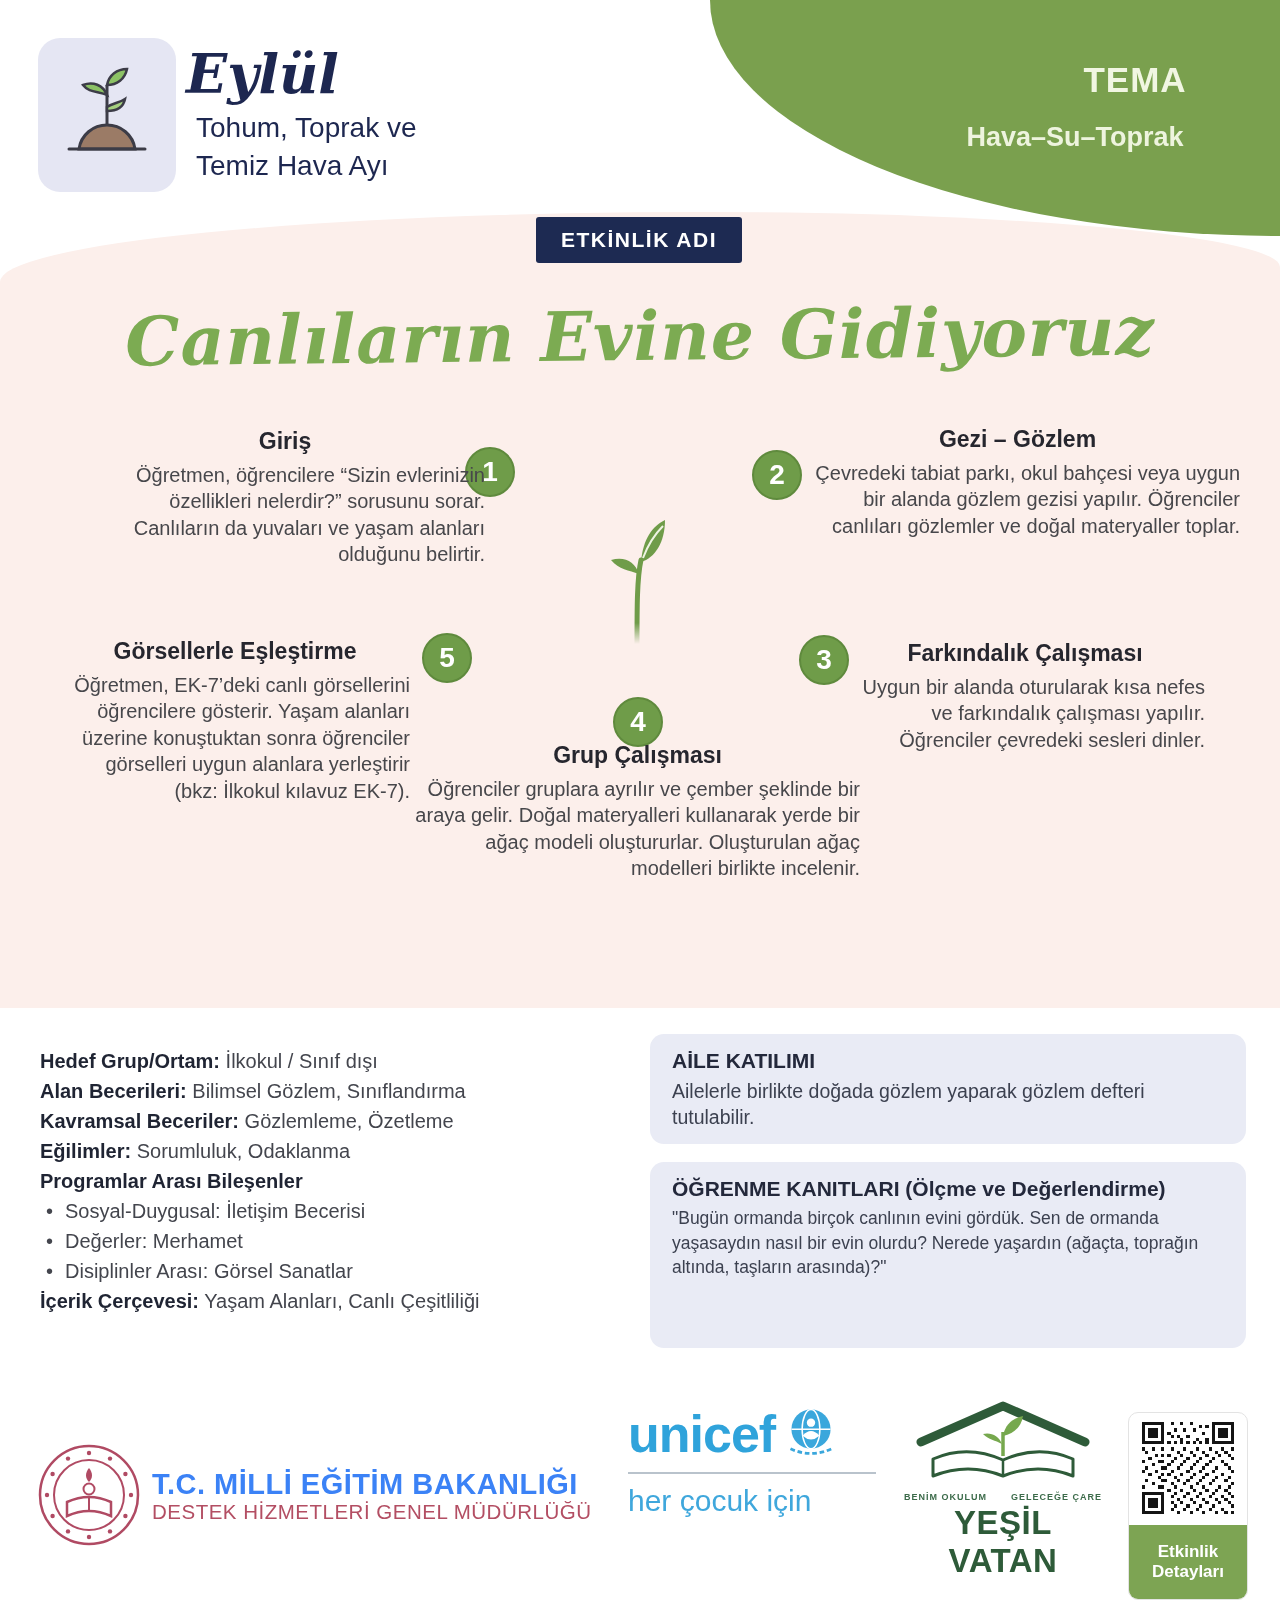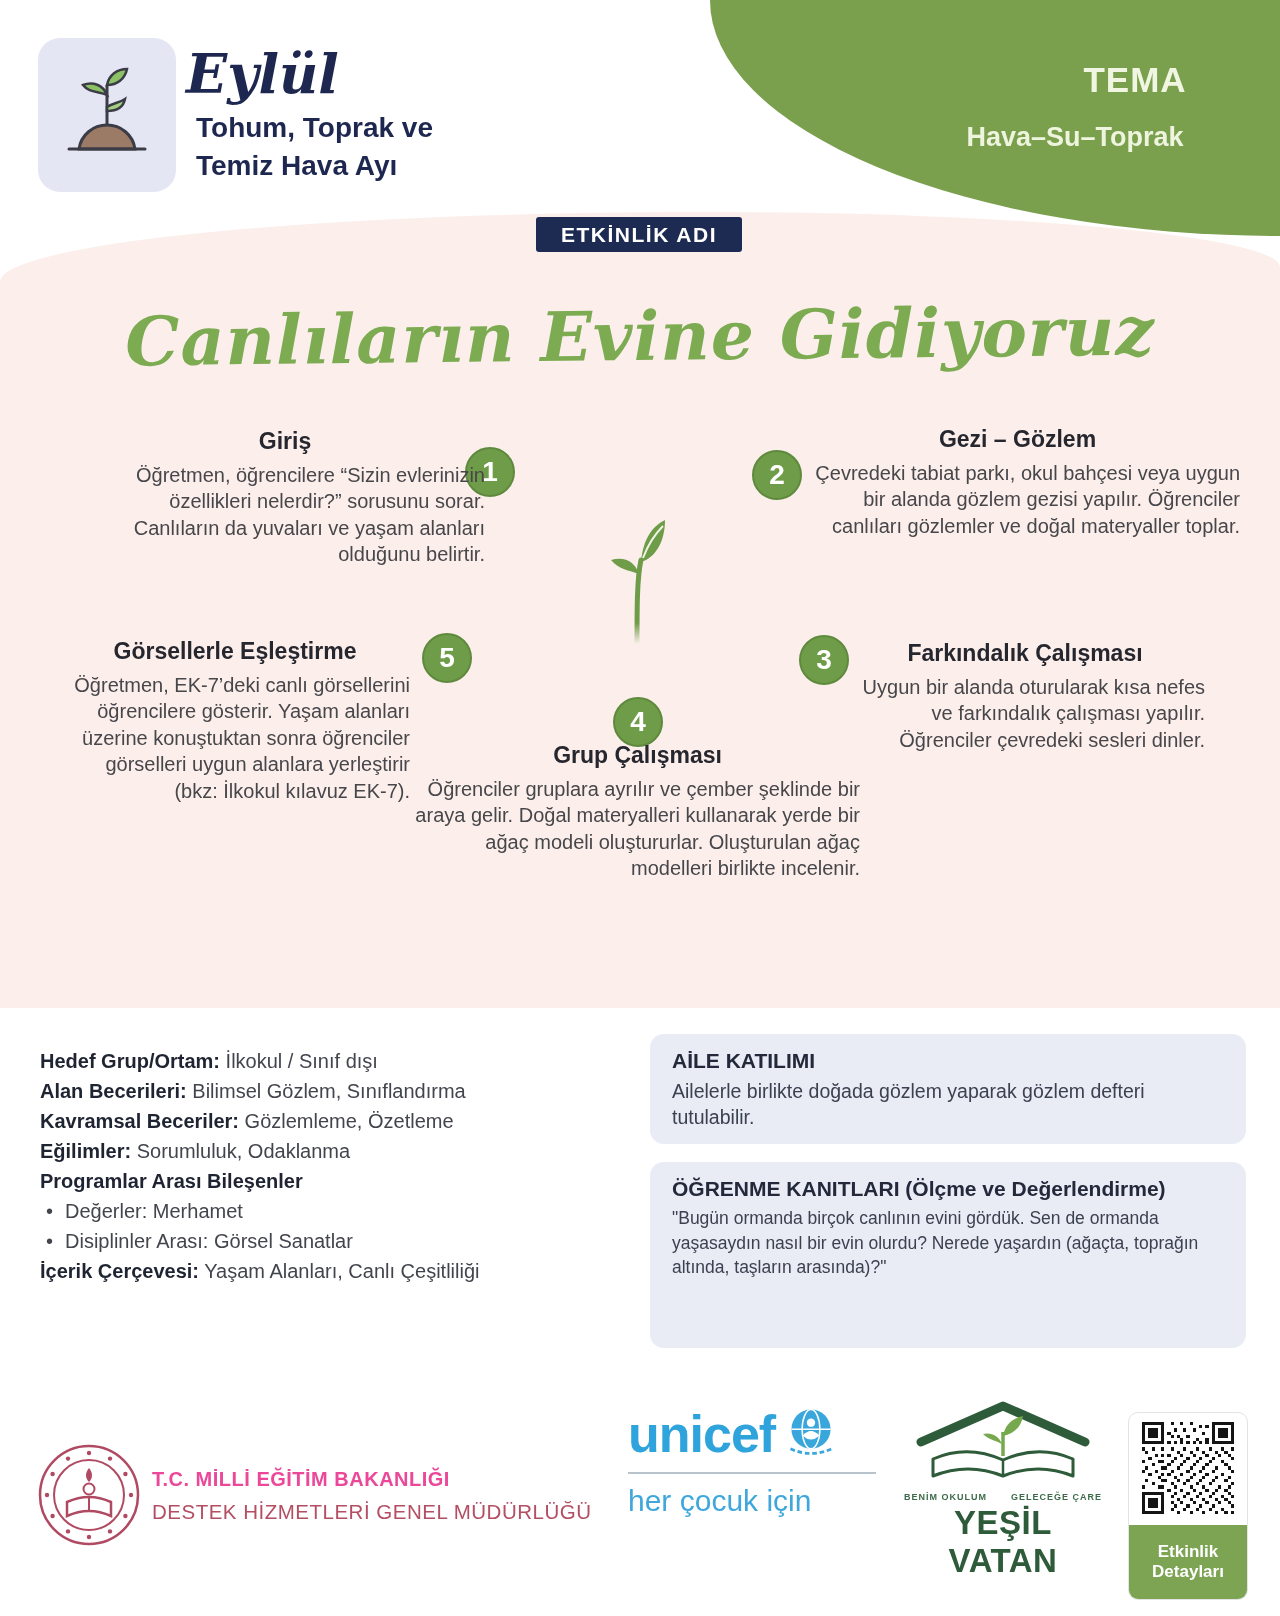--- a/index.html
+++ b/index.html
@@ -12,24 +12,24 @@
              border-bottom-left-radius:100% 100%;}
   .tema-label{position:absolute;left:1050px;top:60px;width:170px;text-align:center;
               font-size:35px;font-weight:bold;color:#f1f6e2;letter-spacing:1px;}
   .tema-value{position:absolute;left:930px;top:122px;width:290px;text-align:center;
               font-size:27px;font-weight:bold;color:#eef4de;}
   
   .hdr-box{position:absolute;left:38px;top:38px;width:138px;height:154px;background:#e5e6f3;border-radius:22px;
            display:flex;align-items:center;justify-content:center;}
   .hdr-month{position:absolute;left:186px;top:42px;font-family:"DejaVu Serif",serif;font-style:italic;
              font-weight:bold;font-size:54px;color:#1d2750;}
-  .hdr-sub{position:absolute;left:196px;width:420px;font-size:28px;font-weight:bold;color:#1d2750;}
+  .hdr-sub{position:absolute;left:196px;width:420px;font-size:28px;font-weight:normal;color:#1d2750;}
   .hdr-sub1{top:112px;} .hdr-sub2{top:150px;}
   
-  .badge{position:absolute;left:536px;top:217px;width:206px;height:35px;background:#1d2a52;border-radius:3px;
+  .badge{position:absolute;left:536px;top:217px;width:206px;height:46px;background:#1d2a52;border-radius:3px;
          display:flex;align-items:center;justify-content:center;color:#ffffff;font-weight:bold;
          font-size:21px;letter-spacing:1.5px;}
   .main-title{position:absolute;left:0;top:296px;width:1280px;text-align:center;
               font-family:"DejaVu Serif",serif;font-style:italic;font-weight:bold;
               font-size:68px;color:#7cab52;transform:rotate(-0.6deg);letter-spacing:1px;}
   
   .step{position:absolute;}
   .step-title{font-weight:bold;font-size:23px;color:#26262e;text-align:center;margin-bottom:7px;}
   .step-body{font-size:20px;color:#47474b;text-align:right;line-height:1.32;}
   .step-circle{position:absolute;width:50px;height:50px;border-radius:50%;background:#6f9c49;
@@ -46,21 +46,21 @@
   
   .info-box{position:absolute;left:650px;width:596px;background:#e9ebf5;border-radius:14px;
             box-sizing:border-box;padding:15px 22px;}
   .family-box{top:1034px;height:110px;}
   .evidence-box{top:1162px;height:186px;}
   .info-title{font-weight:bold;font-size:21px;color:#23283b;margin-bottom:5px;}
   .family-box .info-body{font-size:19.5px;color:#3c4150;line-height:1.35;}
   .evidence-box .info-body{font-size:17.5px;color:#3c4150;line-height:1.4;}
   
   .meb-crest{position:absolute;left:36px;top:1442px;}
-  .meb-text1{position:absolute;left:152px;top:1468px;font-size:20px;font-weight:bold;color:#ec4899;letter-spacing:0.5px;}
+  .meb-text1{position:absolute;left:152px;top:1468px;font-size:29px;font-weight:bold;color:#3b82f6;letter-spacing:0.5px;}
   .meb-text2{position:absolute;left:152px;top:1500px;font-size:20.5px;color:#b34e63;letter-spacing:0.5px;}
   .unicef{position:absolute;left:628px;top:1404px;width:260px;}
   .unicef-row{display:flex;align-items:center;gap:8px;}
   .unicef-word{font-size:52px;font-weight:bold;color:#2fa3db;letter-spacing:-1px;}
   .unicef-rule{width:248px;height:2px;background:#b9c3cc;margin:8px 0 10px 0;}
   .unicef-tag{font-size:30px;color:#3fa7dc;}
   .yv{position:absolute;left:900px;top:1396px;width:206px;text-align:center;}
   .yv-small{display:flex;justify-content:space-between;font-size:9px;font-weight:bold;
             letter-spacing:1px;color:#3c6b4a;margin:2px 4px 0 4px;}
   .yv-name{font-size:33px;font-weight:bold;color:#2e5b39;letter-spacing:0.5px;margin-top:2px;}
@@ -154,20 +154,21 @@
     </div>
     <div class="meta-line">
       <span class="meta-label">Kavramsal Beceriler:</span>
       <span class="meta-value">Gözlemleme, Özetleme</span>
     </div>
     <div class="meta-line">
       <span class="meta-label">Eğilimler:</span>
       <span class="meta-value">Sorumluluk, Odaklanma</span>
     </div>
     <div class="meta-heading">Programlar Arası Bileşenler</div>
+    <div class="meta-bullet">Sosyal-Duygusal: İletişim Becerisi</div>
     <div class="meta-bullet">Değerler: Merhamet</div>
     <div class="meta-bullet">Disiplinler Arası: Görsel Sanatlar</div>
     <div class="meta-line">
       <span class="meta-label">İçerik Çerçevesi:</span>
       <span class="meta-value">Yaşam Alanları, Canlı Çeşitliliği</span>
     </div>
   </div>
 
   <div class="info-box family-box">
     <div class="info-title">AİLE KATILIMI</div>

